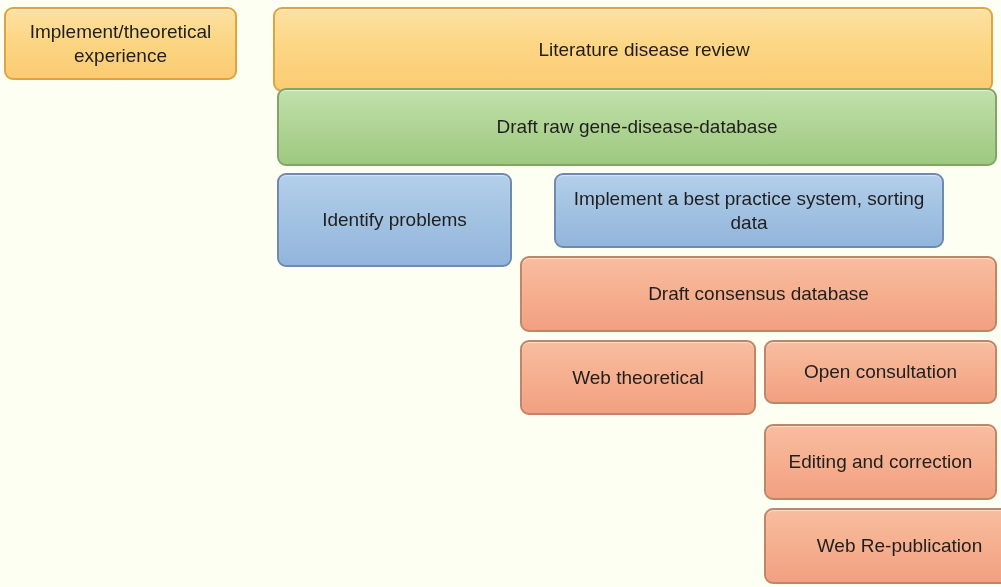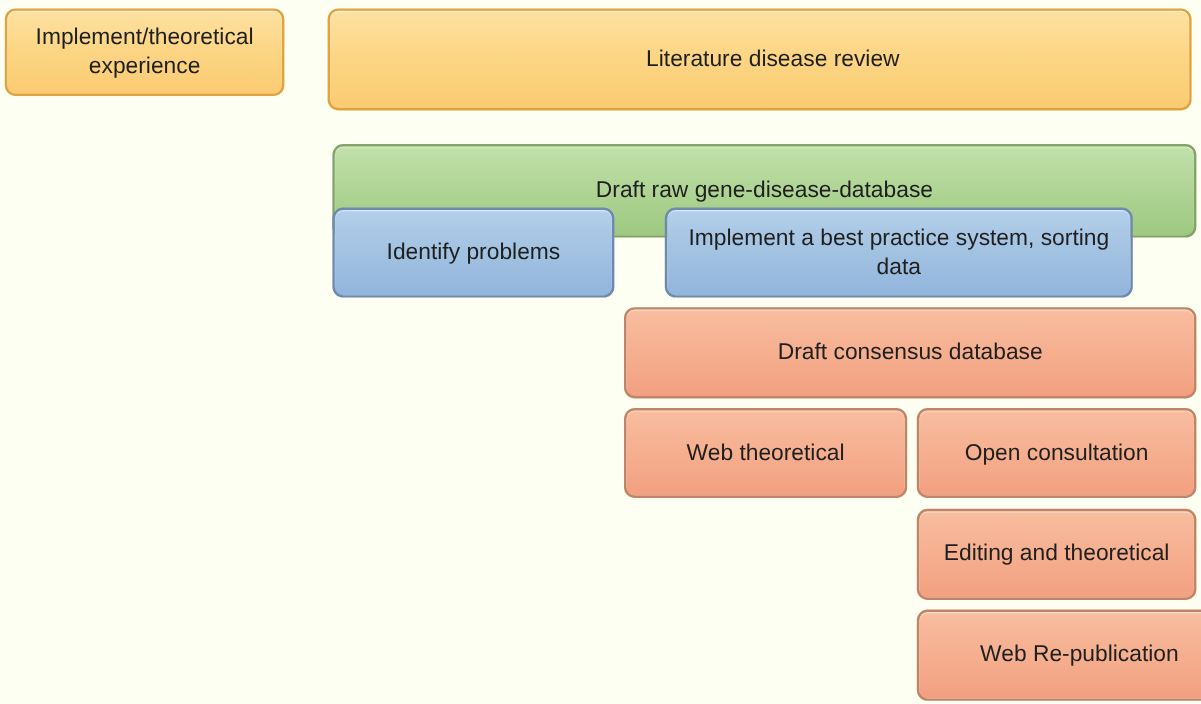--- a/index.html
+++ b/index.html
@@ -44,26 +44,26 @@
     background: linear-gradient(to bottom, #B3CFEA 0%, #A2C2E2 50%, #92B5DC 100%);
     border: 2px solid #7089AE;
   }
   .salmon {
     background: linear-gradient(to bottom, #F8BD9F 0%, #F5AF8F 50%, #F2A081 100%);
     border: 2px solid #C08566;
   }
   
   #box-practical        { left: 4px;   top: 7px;   width: 233px; height: 73px; }
   #box-literature       { left: 273px; top: 7px;   width: 720px; height: 85px; padding-left: 36px; }
-  #box-draft-raw        { left: 277px; top: 88px;  width: 720px; height: 78px; margin-top: 32px; }
-  #box-identify         { left: 277px; top: 173px; width: 235px; height: 75px; }
+  #box-draft-raw        { left: 277px; top: 88px;  width: 720px; height: 78px; }
+  #box-identify         { left: 277px; top: 173px; width: 235px; height: 94px; }
   #box-implement        { left: 522px; top: 173px; width: 390px; height: 75px; margin-left: 32px; }
   #box-draft-consensus  { left: 520px; top: 256px; width: 477px; height: 76px; text-align: center; }
   #box-web-publication  { left: 520px; top: 340px; width: 236px; height: 75px; }
-  #box-open-consult     { left: 764px; top: 340px; width: 233px; height: 75px; }
+  #box-open-consult     { left: 764px; top: 340px; width: 233px; height: 64px; }
   #box-editing          { left: 764px; top: 424px; width: 233px; height: 76px; }
   #box-web-republish    { left: 764px; top: 508px; width: 271px; height: 76px; }
 </style>
 </head>
 <body>
 
 <div class="canvas">
 
   <div id="box-practical" class="box orange">Implement/theoretical experience</div>
 
@@ -74,17 +74,17 @@
   <div id="box-identify" class="box blue">Identify problems</div>
 
   <div id="box-implement" class="box blue">Implement a best practice system, sorting data</div>
 
   <div id="box-draft-consensus" class="box salmon">Draft consensus database</div>
 
   <div id="box-web-publication" class="box salmon">Web theoretical</div>
 
   <div id="box-open-consult" class="box salmon">Open consultation</div>
 
-  <div id="box-editing" class="box salmon">Editing and theoretical</div>
+  <div id="box-editing" class="box salmon">Editing and correction</div>
 
   <div id="box-web-republish" class="box salmon">Web Re-publication</div>
 
 </div>
 
 </body></html>

